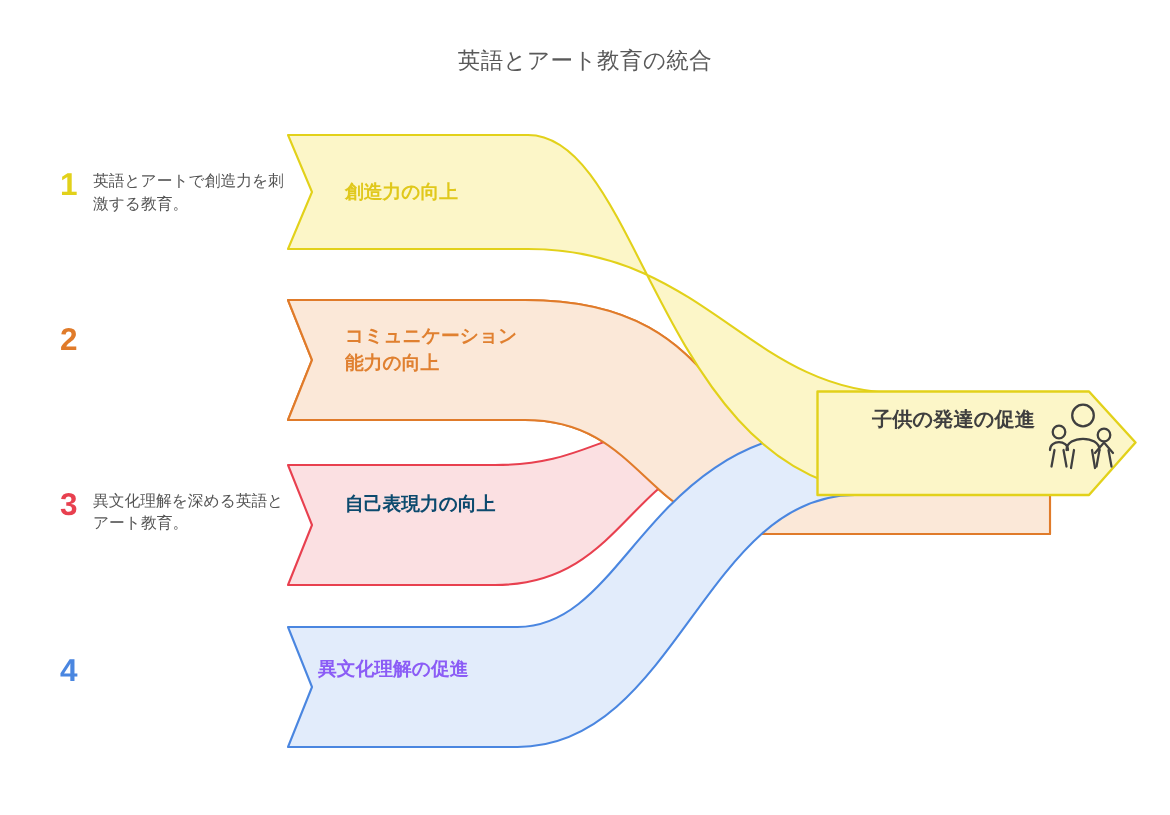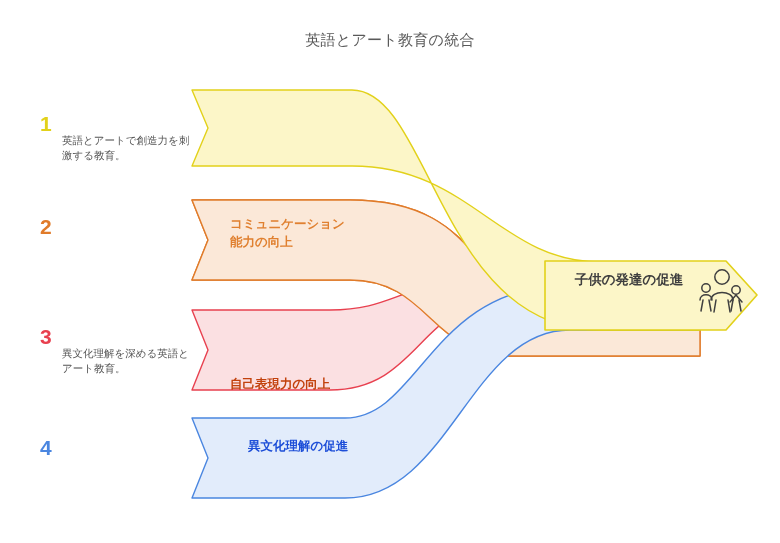--- a/index.html
+++ b/index.html
@@ -47,21 +47,20 @@
     font-weight: bold;
     line-height: 1;
     text-align: left;
   }
   .desc-text {
     flex: 1 1 auto;
     font-size: 10.5px;
     line-height: 1.45;
     color: #555555;
     padding-top: 1px;
-    margin-top: 19px;
   }
   
   #flow {
     position: absolute;
     left: 0;
     top: 0;
   }
   
   .ribbon-label {
     position: absolute;
@@ -74,21 +73,21 @@
   
   #node-label {
     position: absolute;
     left: 568px;
     top: 270px;
     width: 122px;
     font-size: 13.5px;
     font-weight: bold;
     line-height: 1.5;
     color: #3f3f3f;
-    text-align: center;
+    text-align: right;
     word-break: break-all;
   }
 </style>
 </head>
 <body>
 
 <div id="stage">
 
   <div id="title">英語とアート教育の統合</div>
 
@@ -180,22 +179,23 @@
 
   <div class="desc-row" style="top:326px;">
     <div class="desc-num" style="color:#e8404f;">3</div>
     <div class="desc-text">異文化理解を深める英語とアート教育。</div>
   </div>
 
   <div class="desc-row" style="top:437px;">
     <div class="desc-num" style="color:#4a86e0;">4</div>
   </div>
 
+  <div class="ribbon-label" style="left:230px; top:119px; color:#e0c81b;">創造力の向上</div>
 
   <div class="ribbon-label" style="left:230px; top:215px; color:#e08030;">コミュニケーション能力の向上</div>
 
-  <div class="ribbon-label" style="left:230px; top:327px; color:#c2410c;margin-top:48px;">自己表現力の向上</div>
-
-  <div class="ribbon-label" style="left:248px; top:437px; color:#1d4ed8;">異文化理解の促進</div>
+  <div class="ribbon-label" style="left:230px; top:327px; color:#0c4a6e;">自己表現力の向上</div>
+
+  <div class="ribbon-label" style="left:212px; top:437px; color:#8b5cf6;">異文化理解の促進</div>
 
   <div id="node-label">子供の発達の促進</div>
 
 </div>
 
 </body></html>

